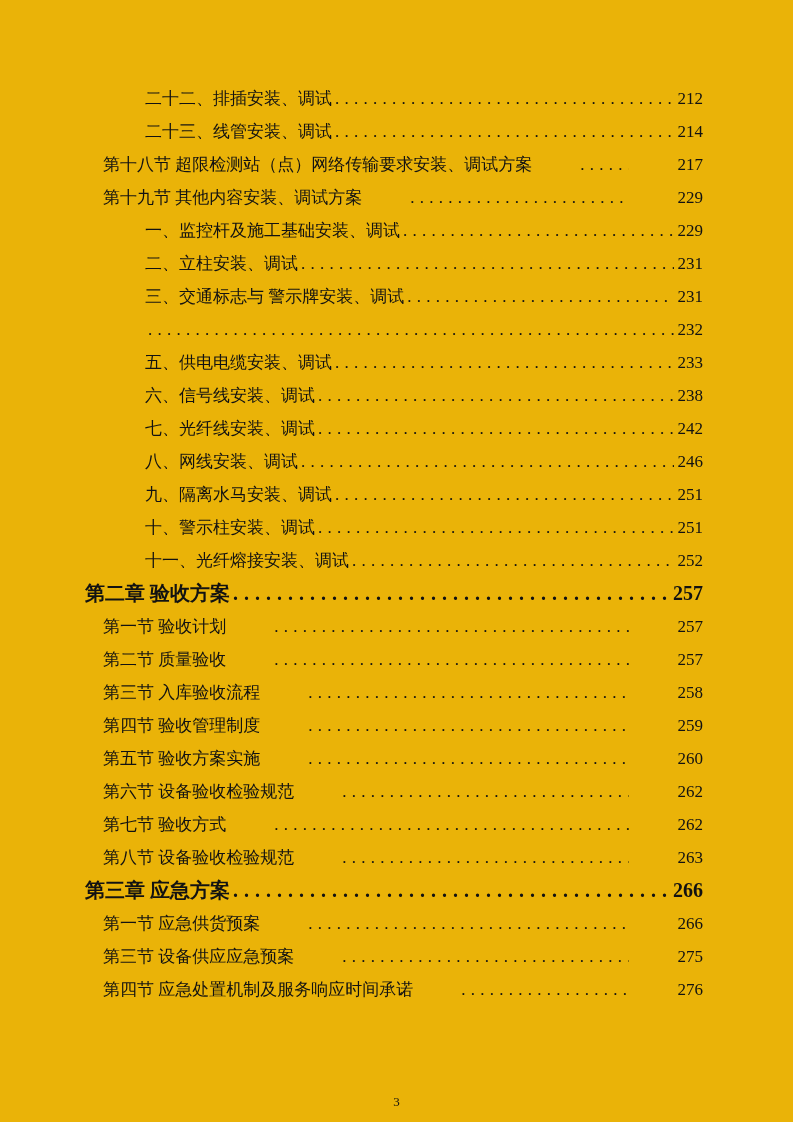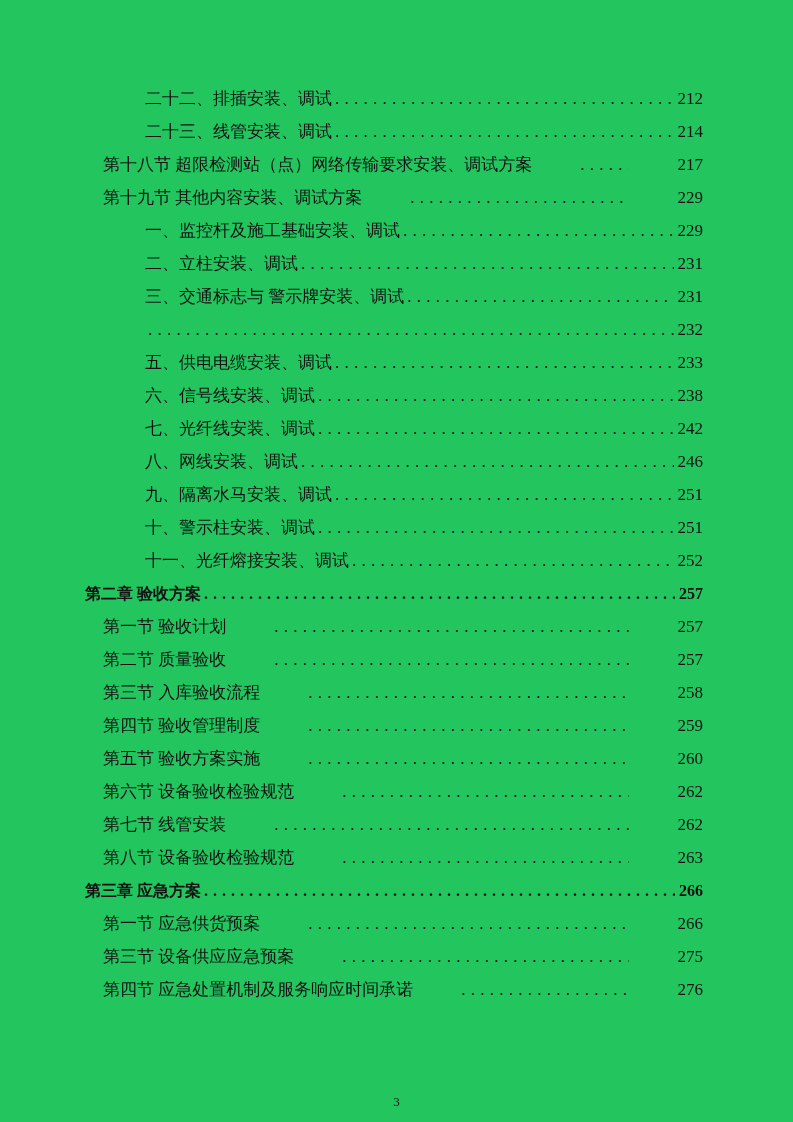--- a/index.html
+++ b/index.html
@@ -11,21 +11,21 @@
     height: 1122px;
     background: #ffffff;
     position: relative;
     overflow: hidden;
     font-family: "Liberation Serif", "DejaVu Serif", serif;
     color: #121212;
   }
   .page {
     position: absolute;
     inset: 0;
-    background: #22c55e;
+    background: #eab308;
   }
   .toc {
     position: absolute;
     left: 85px;
     top: 82px;
     width: 618px;
     margin: 0;
     padding: 0;
     list-style: none;
   }
@@ -33,21 +33,21 @@
     display: flex;
     align-items: baseline;
     height: 33px;
     line-height: 33px;
     font-size: 17px;
     white-space: nowrap;
     overflow: hidden;
   }
   .lvl-chapter {
     font-weight: bold;
-    font-size: 16px;
+    font-size: 20px;
   }
   .lvl-section {
     padding-left: 18px;
     gap: 45px;
   }
   .lvl-item {
     padding-left: 60px;
   }
   .toc-title {
     flex: 0 0 auto;
@@ -205,21 +205,21 @@
     <span class="toc-page">260</span>
   </li>
 
   <li class="toc-row lvl-section">
     <span class="toc-title">第六节 设备验收检验规范</span>
     <span class="leader"></span>
     <span class="toc-page">262</span>
   </li>
 
   <li class="toc-row lvl-section">
-    <span class="toc-title">第七节 线管安装</span>
+    <span class="toc-title">第七节 验收方式</span>
     <span class="leader"></span>
     <span class="toc-page">262</span>
   </li>
 
   <li class="toc-row lvl-section">
     <span class="toc-title">第八节 设备验收检验规范</span>
     <span class="leader"></span>
     <span class="toc-page">263</span>
   </li>
 

